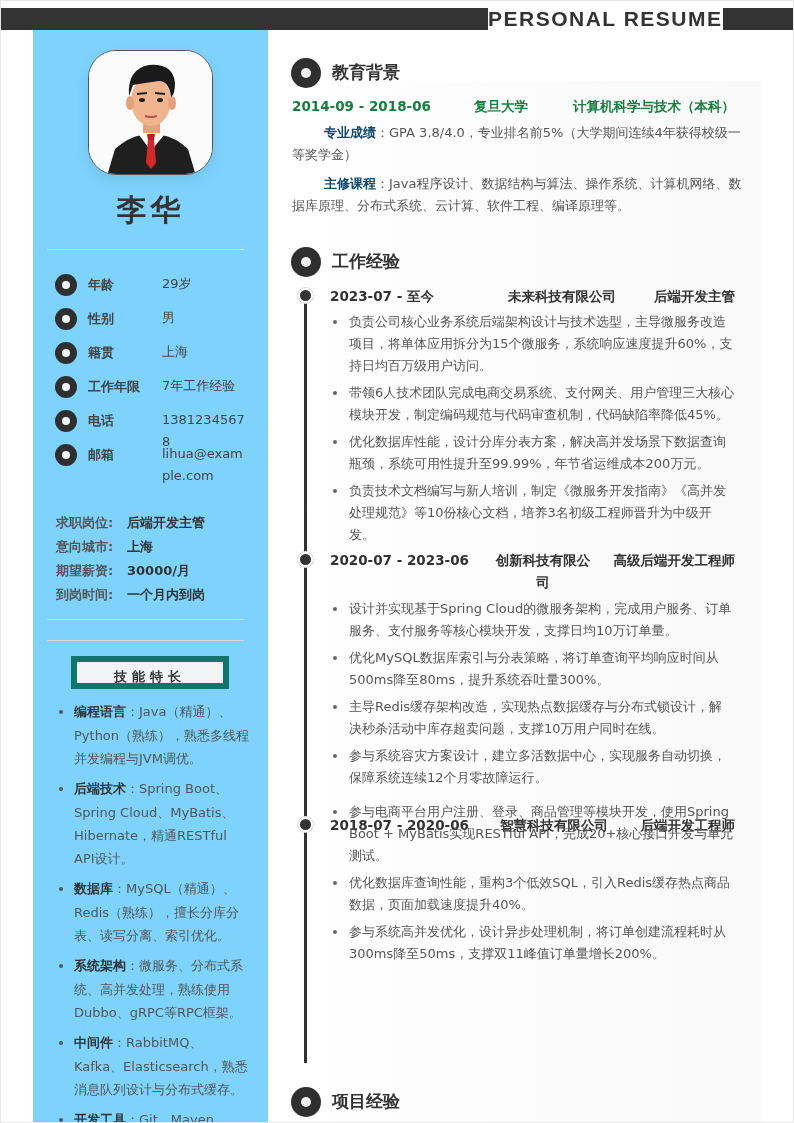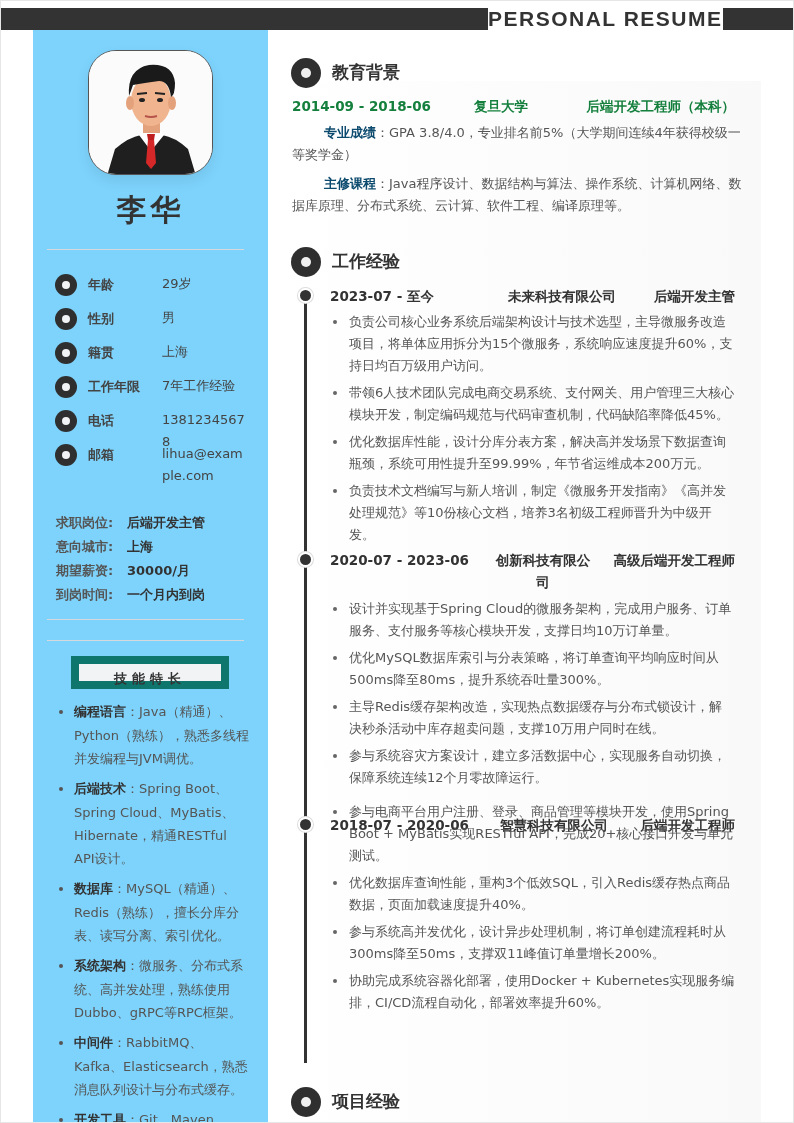--- a/index.html
+++ b/index.html
@@ -21,21 +21,21 @@
   .info-row { position: absolute; left: 22px; width: 200px; height: 22px; }
   .info-dot { position: absolute; left: 0; top: 0; width: 22px; height: 22px; border-radius: 50%; background: #2f2f2f; }
   .info-dot::after { content: ""; position: absolute; left: 7px; top: 7px; width: 8px; height: 8px; border-radius: 50%; background: #f1f3f5; }
   .info-label { position: absolute; left: 33px; top: 2px; font-size: 13px; font-weight: 700; color: #444; }
   .info-value { position: absolute; left: 107px; top: 2px; width: 85px; font-size: 13px; color: #444; line-height: 22px; margin-top: -3px; word-break: break-all; }
 
   .intent { position: absolute; left: 23px; width: 200px; font-size: 13px; font-weight: 700; line-height: 24px; }
   .intent-label { color: #555; display: inline-block; width: 71px; }
   .intent-value { color: #333; }
 
-  .skills-title { position: absolute; left: 38px; top: 626px; width: 158px; height: 33px; border: 8px solid #0f766e; text-align: center; line-height: 29px; font-size: 13px; font-weight: 700; letter-spacing: 5px; color: #333; background: #f1f3f5; }
+  .skills-title { position: absolute; left: 38px; top: 626px; width: 158px; height: 33px; border: 6px solid #0f766e; text-align: center; line-height: 29px; font-size: 13px; font-weight: 700; letter-spacing: 5px; color: #333; background: #f1f3f5; }
   .skills { position: absolute; left: 18px; top: 670px; width: 200px; list-style: none; }
   .skills li { position: relative; padding-left: 23px; font-size: 13px; line-height: 23px; color: #555; margin-bottom: 7px; }
   .skills li::before { content: ""; position: absolute; left: 8px; top: 10px; width: 4px; height: 4px; border-radius: 50%; background: #555; }
   .skills b { color: #333; font-family: Liberation Mono, monospace; }
 
   
   .main-bg { position: absolute; left: 280px; top: 80px; width: 480px; height: 1043px; background: linear-gradient(90deg, #ffffff 0%, #f9f9fa 100%); }
   .sec-head { position: absolute; left: 290px; height: 30px; }
   .sec-icon { position: absolute; left: 0; top: 0; width: 30px; height: 30px; border-radius: 50%; background: #2f2f2f; }
   .sec-icon::after { content: ""; position: absolute; left: 10px; top: 10px; width: 10px; height: 10px; border-radius: 50%; background: #f0f0f0; }
@@ -159,21 +159,21 @@
 
   <div class="main-bg"></div>
 
   <div class="sec-head" style="top:57px;">
     <span class="sec-icon"></span>
     <span class="sec-title">教育背景</span>
   </div>
   <div class="edu-row">
     <span class="edu-date">2014-09 - 2018-06</span>
     <span class="edu-school">复旦大学</span>
-    <span class="edu-major">后端开发工程师（本科）</span>
+    <span class="edu-major">计算机科学与技术（本科）</span>
   </div>
   <div class="edu-p" style="top:121px;">
     <b>专业成绩</b><span>：GPA 3.8/4.0，专业排名前5%（大学期间连续4年获得校级一等奖学金）</span>
   </div>
   <div class="edu-p" style="top:172px;">
     <b>主修课程</b><span>：Java程序设计、数据结构与算法、操作系统、计算机网络、数据库原理、分布式系统、云计算、软件工程、编译原理等。</span>
   </div>
 
   <div class="sec-head" style="top:246px;">
     <span class="sec-icon"></span>
@@ -211,21 +211,20 @@
   <div class="job-dot" style="top:816px;"></div>
   <div class="job-head" style="top:813px; height:22px;">
     <span class="job-date">2018-07 - 2020-06</span>
     <span class="job-company" style="left:170px;">智慧科技有限公司</span>
     <span class="job-title">后端开发工程师</span>
   </div>
   <ul class="job-list" style="top:800px;">
     <li>参与电商平台用户注册、登录、商品管理等模块开发，使用Spring Boot + MyBatis实现RESTful API，完成20+核心接口开发与单元测试。</li>
     <li>优化数据库查询性能，重构3个低效SQL，引入Redis缓存热点商品数据，页面加载速度提升40%。</li>
     <li>参与系统高并发优化，设计异步处理机制，将订单创建流程耗时从300ms降至50ms，支撑双11峰值订单量增长200%。</li>
-    <li>协助完成系统容器化部署，使用Docker + Kubernetes实现服务编排，CI/CD流程自动化，部署效率提升60%。</li>
   </ul>
 
   <div class="sec-head" style="top:1086px;">
     <span class="sec-icon"></span>
     <span class="sec-title">项目经验</span>
   </div>
 
 </div>
 
 </body></html>

